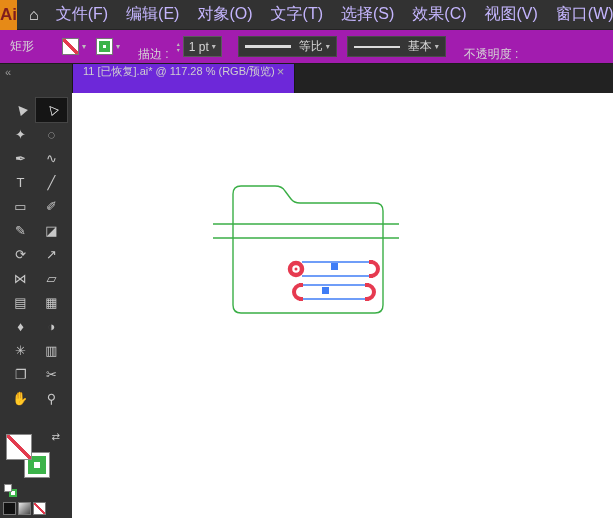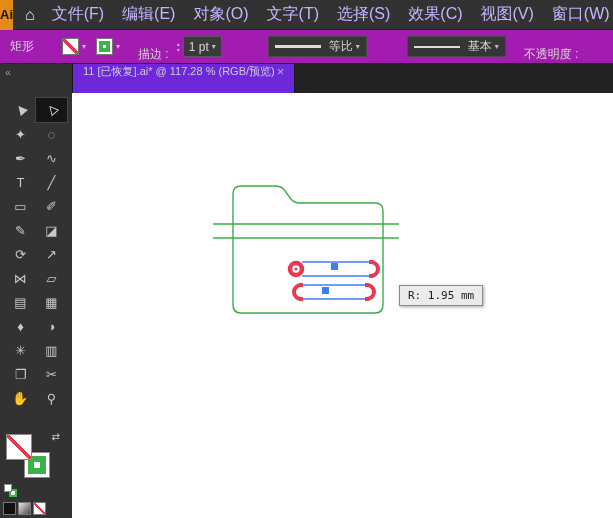--- a/index.html
+++ b/index.html
@@ -1,40 +1,40 @@
 <!DOCTYPE html>
 <html><head>
 <meta charset="utf-8">
 <style>
   * { box-sizing: border-box; }
   body { margin:0; background:#1e1e1e; font-family:"Liberation Sans","DejaVu Sans",sans-serif; }
   #app { position:relative; width:613px; height:518px; overflow:hidden; background:#323232; }
 
   
   .menubar { height:30px; background:#323232; display:flex; align-items:center; border-bottom:1px solid #242424; }
-  .logo { width:28px; height:30px; background:#e68a17; color:#0f172a; font-weight:bold; font-size:13px;
+  .logo { width:28px; height:30px; background:#e68a17; color:#7f1d1d; font-weight:bold; font-size:17px;
           display:flex; align-items:center; justify-content:center;text-align:center; }
   .home { color:#e8e8e8; font-size:16px; margin:0 8px 0 12px; line-height:1; }
   .menu-item { color:#c4b5fd; font-size:16px; padding:0 9px; white-space:nowrap; }
 
   
   .controlbar { height:34px; background:#a21caf; display:flex; align-items:center; border-bottom:1px solid #1d1d1d;
                 font-size:12px; color:#d6d6d6; white-space:nowrap; overflow:hidden; padding-left:10px; }
   .ctx-label { margin-right:28px; }
   .swatch-group { display:flex; align-items:center; margin-right:10px; }
   .swatch { width:17px; height:17px; border:1px solid #777; background:#fff; position:relative; }
   .none-slash::after { content:""; position:absolute; inset:0;
         background:linear-gradient(to top right, transparent 43%, #e23b4e 43%, #e23b4e 57%, transparent 57%); }
   .stroke-swatch { width:17px; height:17px; border:1px solid #777; background:#fff; position:relative; }
   .stroke-swatch::after { content:""; position:absolute; inset:2px; border:4px solid #3cb34a; }
   .chev { font-size:8px; color:#bdbdbd; margin-left:3px; }
   .cb-label { margin:16px 2px 0 8px; }
   .spin { display:flex; flex-direction:column; line-height:6px; font-size:6px; color:#bbb; margin:0 3px 0 6px; }
   .field { display:flex; align-items:center; border:1px solid #5a5a5a; background:#3a3a3a; height:21px; padding:0 5px; margin-right:16px; }
-  .dd { display:flex; align-items:center; border:1px solid #4a4a4a; background:#353535; height:21px; padding:0 6px; margin-right:10px;margin-left:30px; }
+  .dd { display:flex; align-items:center; border:1px solid #4a4a4a; background:#353535; height:21px; padding:0 6px; margin-right:10px; }
   .dd-line { width:46px; height:3px; background:#dcdcdc; margin-right:8px; }
   .dd-line.thin { height:2px; }
 
   
   .tabbar { height:29px; background:#222; display:flex; align-items:stretch; }
   .tab-left { width:72px; background:#323232; color:#9a9a9a; font-size:11px; display:flex; align-items:flex-start; padding:2px 0 0 5px; }
   .tab { display:flex; align-items:flex-start; gap:2px; background:#6d28d9; color:#cfcfcf; font-size:11px; padding:0 10px;
          border-right:1px solid #171717; border-left:1px solid #171717; }
   .tab-close { color:#b5b5b5; font-size:13px; }
 
@@ -272,16 +272,15 @@
           <path class="r" d="M229 192 A7 7 0 0 0 229 206"></path>
           <path class="r" d="M295 192 A7 7 0 0 1 295 206"></path>
           <rect x="227" y="190" width="4" height="4" fill="#e63a50"></rect>
           <rect x="227" y="204" width="4" height="4" fill="#e63a50"></rect>
           <rect x="293" y="190" width="4" height="4" fill="#e63a50"></rect>
           <rect x="293" y="204" width="4" height="4" fill="#e63a50"></rect>
           <rect x="250" y="194" width="7" height="7" fill="#3f7df6"></rect>
         </g>
       </svg>
 
-      <div class="tooltip">R: 1.95 mm</div>
     </div>
   </div>
 </div>
 
 </body></html>

